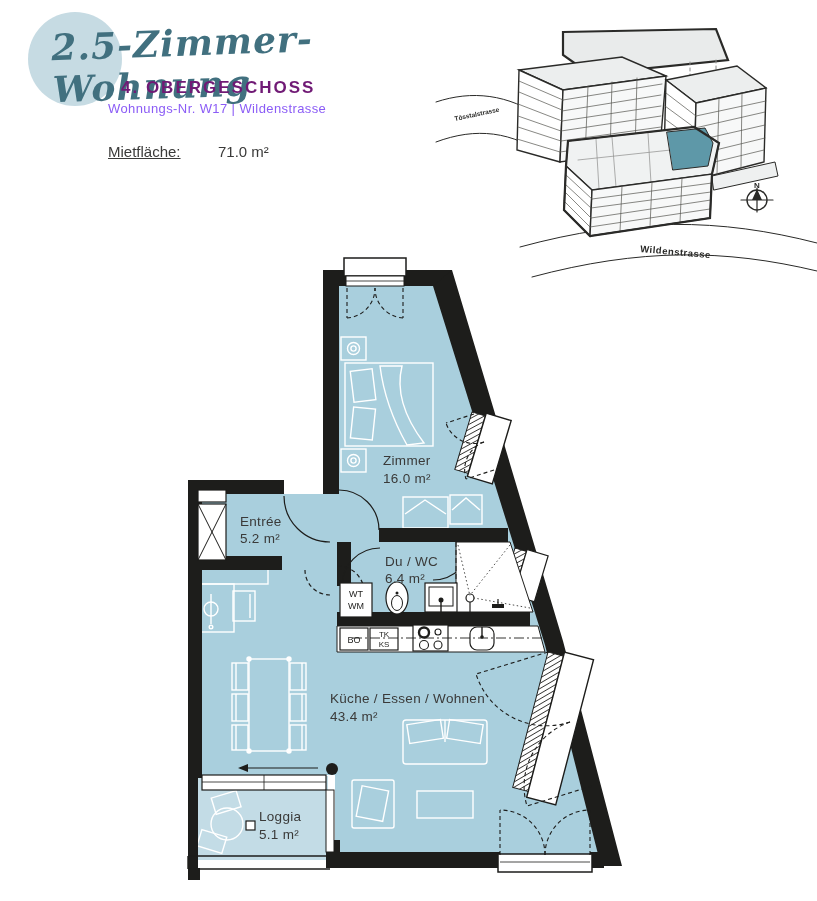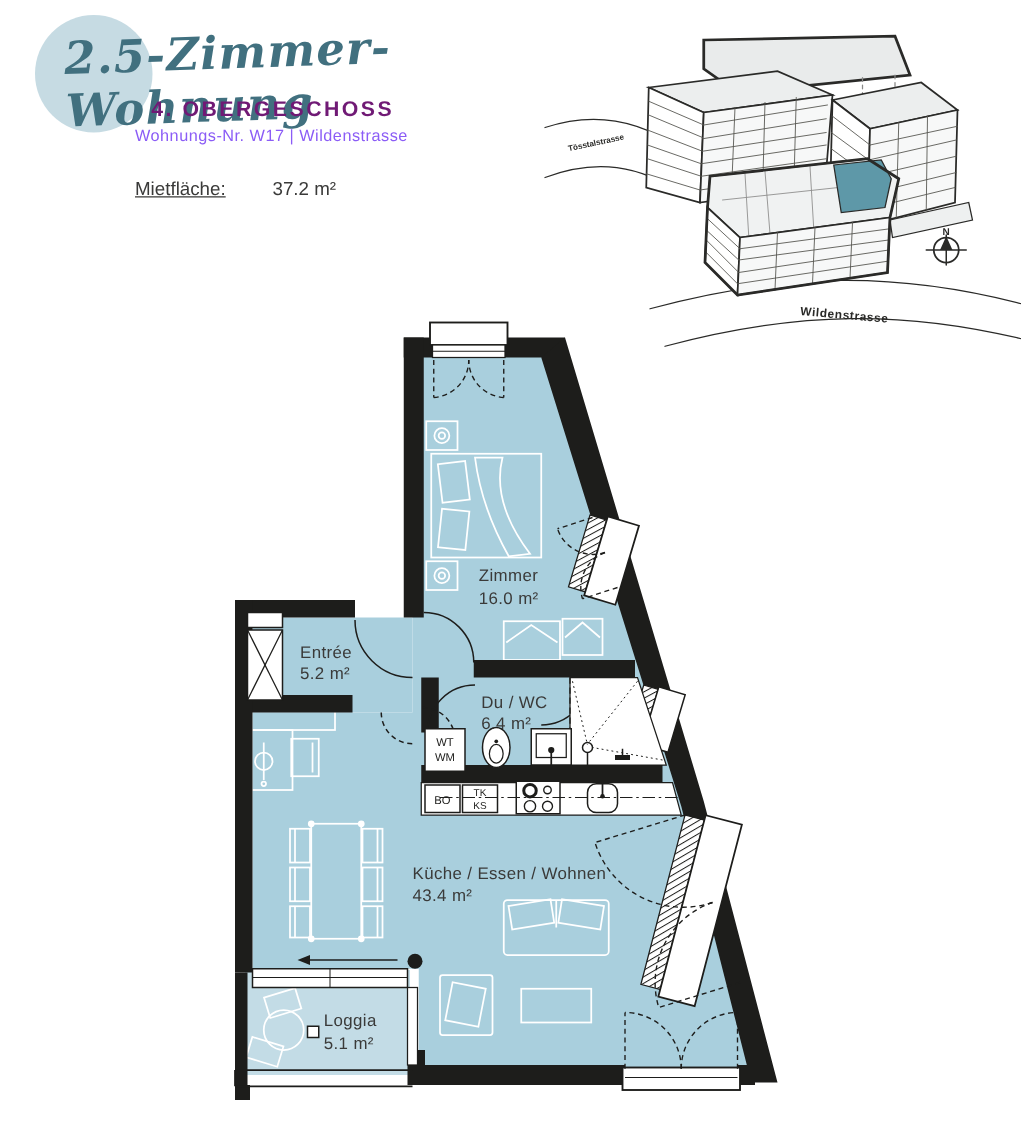--- a/index.html
+++ b/index.html
@@ -26,21 +26,21 @@
 <body>
 
 <div class="page">
 
   <div class="title-circle"></div>
   <div class="script-title">2.5-Zimmer-Wohnung</div>
   <div class="floor-label">4. OBERGESCHOSS</div>
   <div class="unit-label">Wohnungs-Nr. W17 | Wildenstrasse</div>
   <div class="area-row">
     <span>Mietfläche:</span>
-    <span class="val">37.2 m²</span>
+    <span class="val">71.0 m²</span>
   </div>
 
   <svg width="817" height="901" viewBox="0 0 817 901">
     <defs>
       <pattern id="hatch" width="4.5" height="4.5" patternUnits="userSpaceOnUse" patternTransform="rotate(45)">
         <rect width="4.5" height="4.5" fill="#ffffff"></rect>
         <line x1="0" y1="0" x2="0" y2="4.5" stroke="#1d1d1b" stroke-width="1.6"></line>
       </pattern>
     </defs>
 

